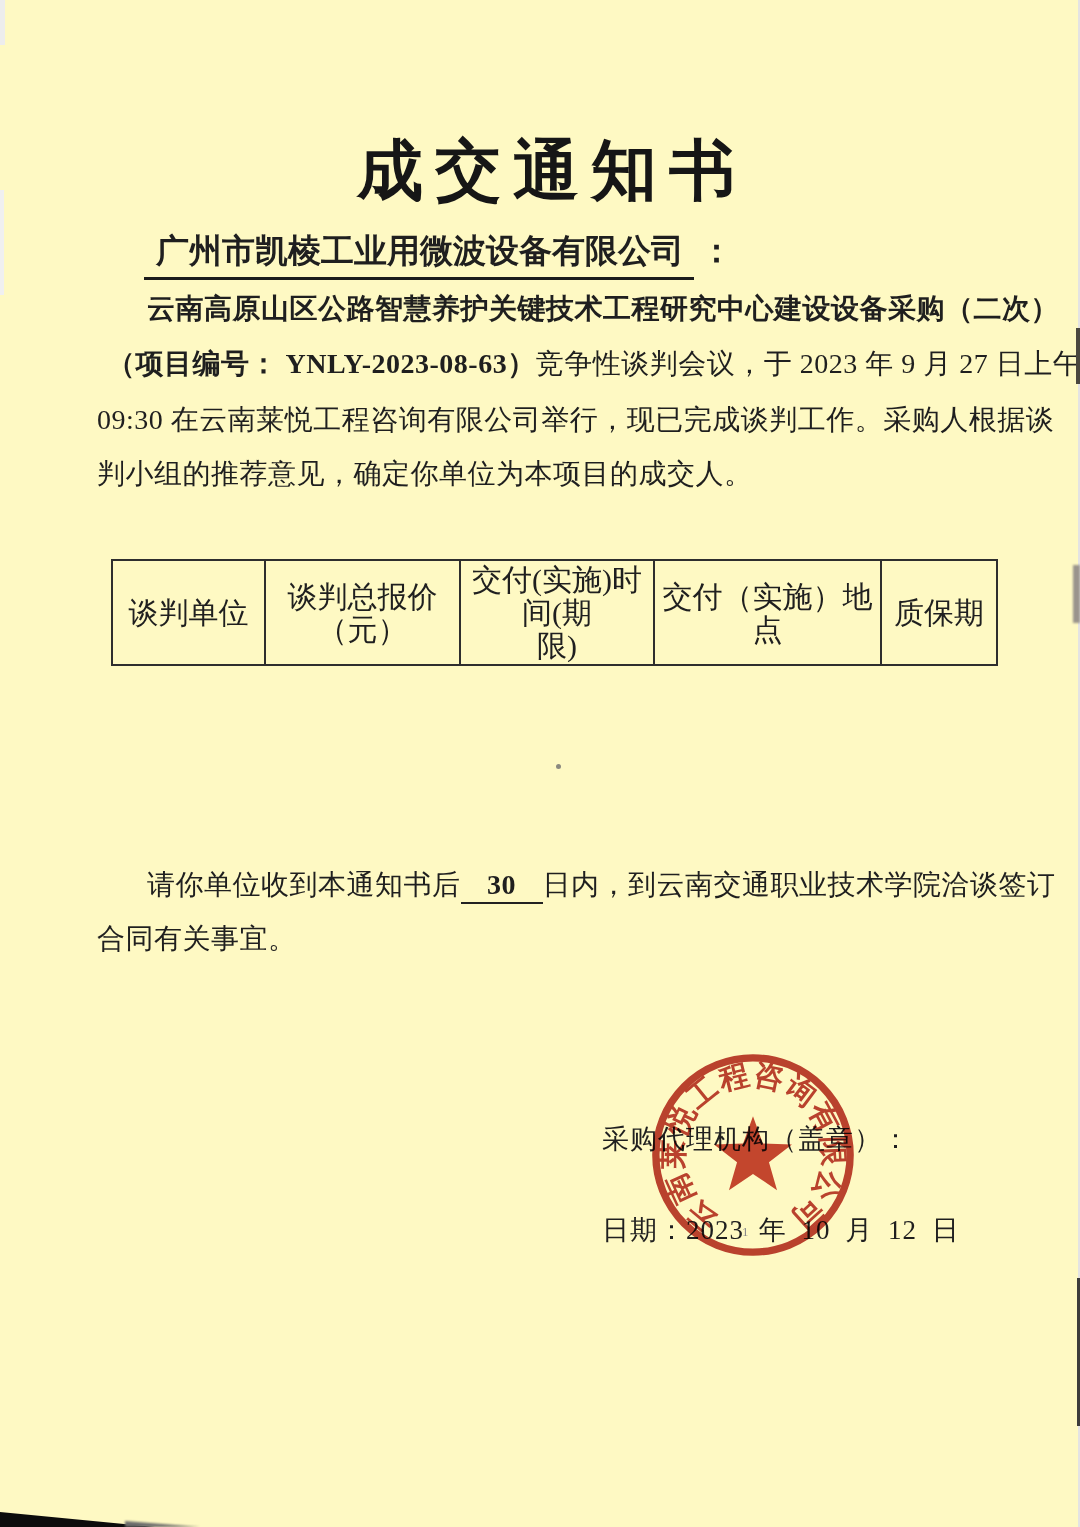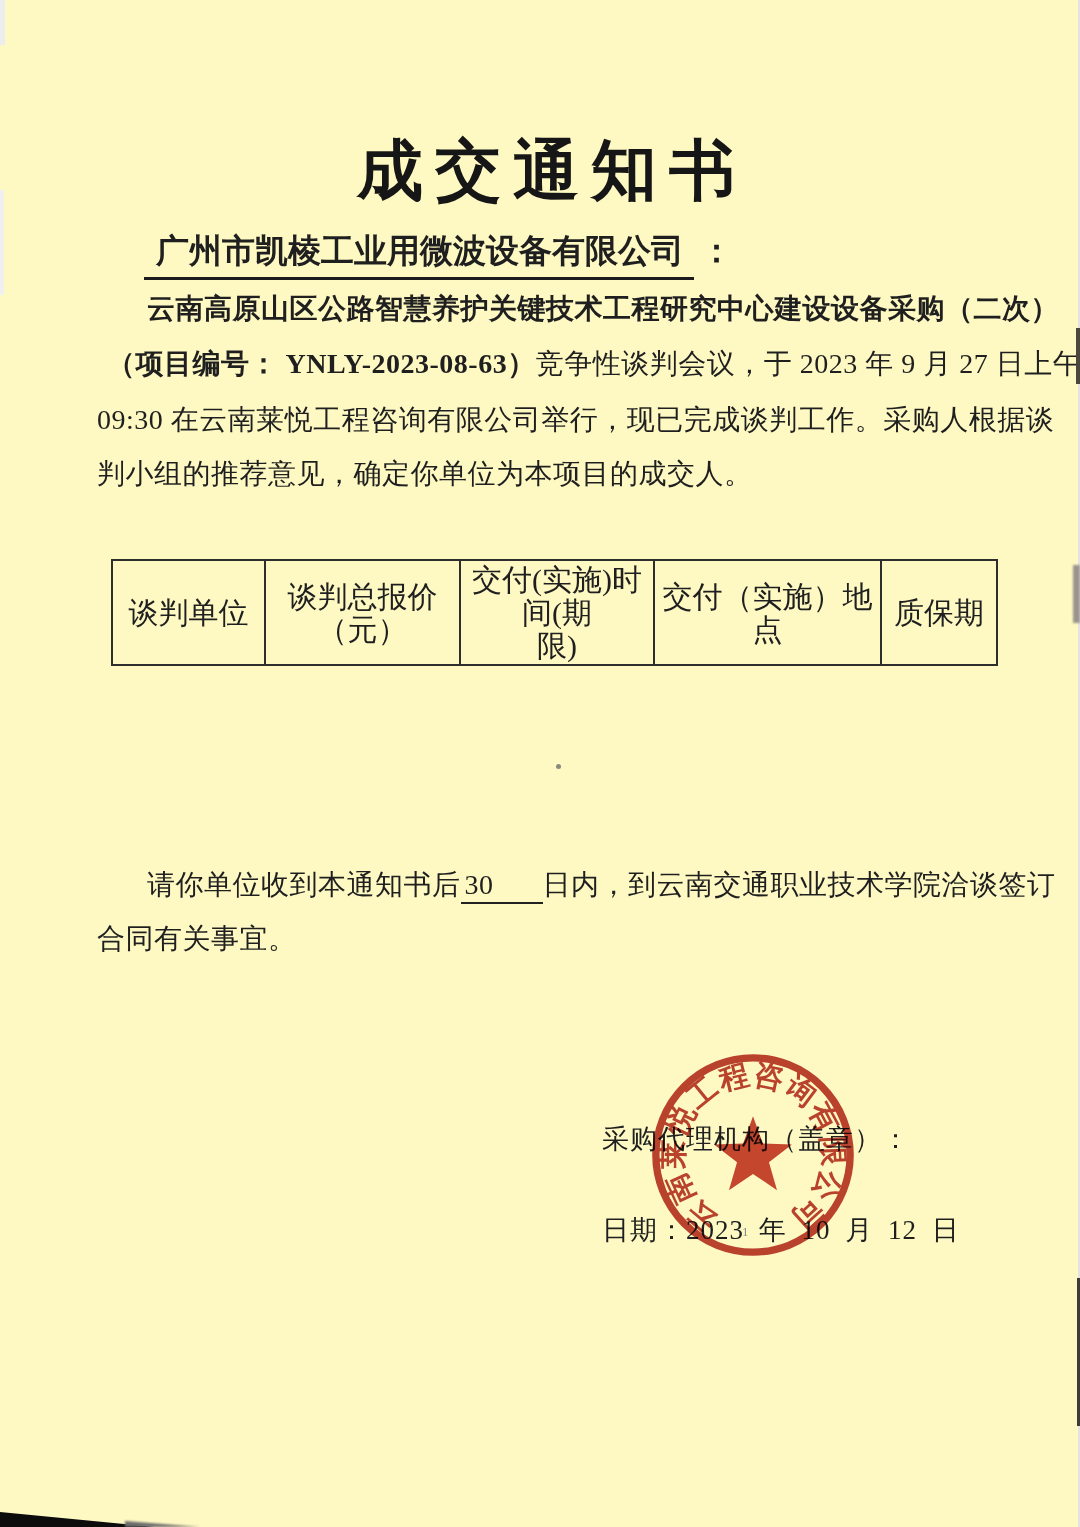--- a/index.html
+++ b/index.html
@@ -44,23 +44,24 @@
   .doc-table td,.doc-table th{
     border:2px solid #2e2e2e;
     text-align:center;vertical-align:middle;
     white-space:pre-line;
     font-weight:normal;
     line-height:33px;
     padding:2px 4px;
   }
   .closing-underline{
     display:inline-block;
-    min-width:74px;
+    min-width:74px;text-align:center;
     border-bottom:2px solid #222;
     padding:0 4px;
+    font-weight:bold;
   }
   .sig-line{font-size:27px;white-space:nowrap;letter-spacing:1px;}
   .date-line{word-spacing:7px;}
   .stamp-wrap{
     top:1050px;left:648px;width:210px;height:210px;
     mix-blend-mode:multiply;opacity:0.93;
     filter:blur(0.3px);
   }
   .page-number{
     top:1224px;left:742px;font-size:13px;color:#8a8a8a;

